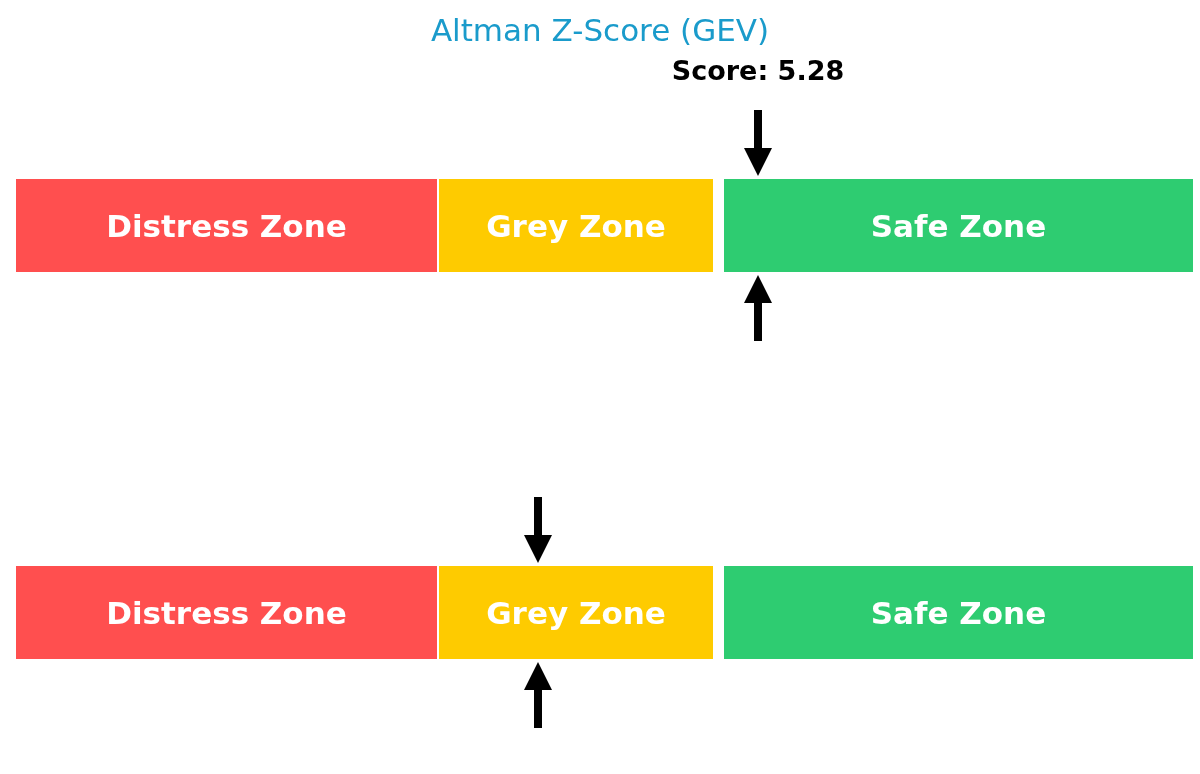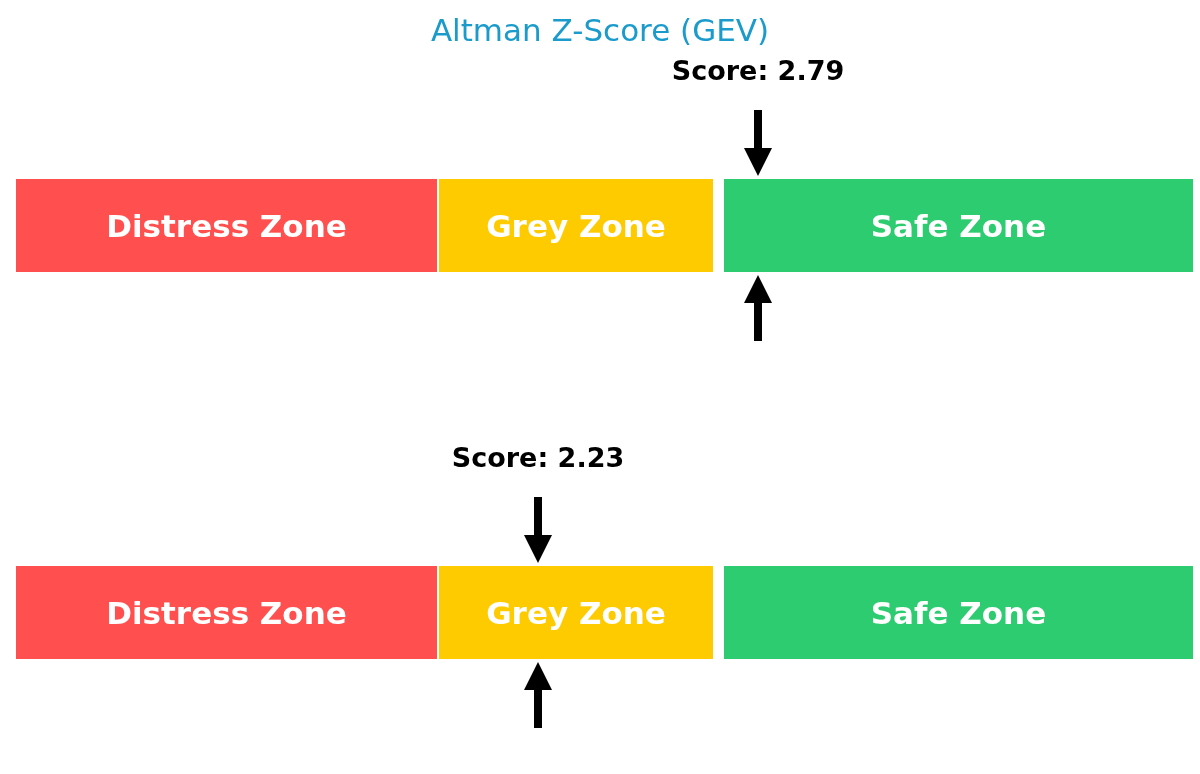--- a/index.html
+++ b/index.html
@@ -10,21 +10,21 @@
   .bar{position:absolute;left:16px;width:1168px;height:93px;}
   .zone{position:absolute;top:0;height:93px;display:flex;align-items:center;justify-content:center;color:#ffffff;font-weight:bold;font-size:31px;box-sizing:border-box;border-right:2px solid #ffffff;font-family:"DejaVu Sans",sans-serif;}
   .zone:last-child{border-right:none;margin-left:9px;}
   .arrow{position:absolute;width:30px;transform:translateX(-50%);}
 </style>
 </head>
 <body>
 
 <div class="panel" style="top:0;height:387px;">
   <div class="title" style="top:12px;">Altman Z-Score (GEV)</div>
-  <div class="score" style="left:758px;top:55px;">Score: 2.79</div>
+  <div class="score" style="left:758px;top:55px;">Score: 5.28</div>
   <svg class="arrow" style="left:758px;top:110px;height:66px;" viewBox="0 0 30 66">
     <rect x="11" y="0" width="8" height="40" fill="#000"></rect>
     <polygon points="1,38 29,38 15,66" fill="#000"></polygon>
   </svg>
   <div class="bar" style="top:179px;">
     <div class="zone" style="left:0;width:423px;background:#ff4f4f;">
         <span>Distress Zone</span>
       </div>
     <div class="zone" style="left:423px;width:276px;background:#fecb00;">
         <span>Grey Zone</span>
@@ -33,21 +33,20 @@
         <span>Safe Zone</span>
       </div>
   </div>
   <svg class="arrow" style="left:758px;top:275px;height:66px;" viewBox="0 0 30 66">
     <polygon points="15,0 1,28 29,28" fill="#000"></polygon>
     <rect x="11" y="26" width="8" height="40" fill="#000"></rect>
   </svg>
 </div>
 
 <div class="panel" style="top:387px;height:387px;">
-  <div class="score" style="left:538px;top:55px;">Score: 2.23</div>
   <svg class="arrow" style="left:538px;top:110px;height:66px;" viewBox="0 0 30 66">
     <rect x="11" y="0" width="8" height="40" fill="#000"></rect>
     <polygon points="1,38 29,38 15,66" fill="#000"></polygon>
   </svg>
   <div class="bar" style="top:179px;">
     <div class="zone" style="left:0;width:423px;background:#ff4f4f;">
         <span>Distress Zone</span>
       </div>
     <div class="zone" style="left:423px;width:276px;background:#fecb00;">
         <span>Grey Zone</span>

